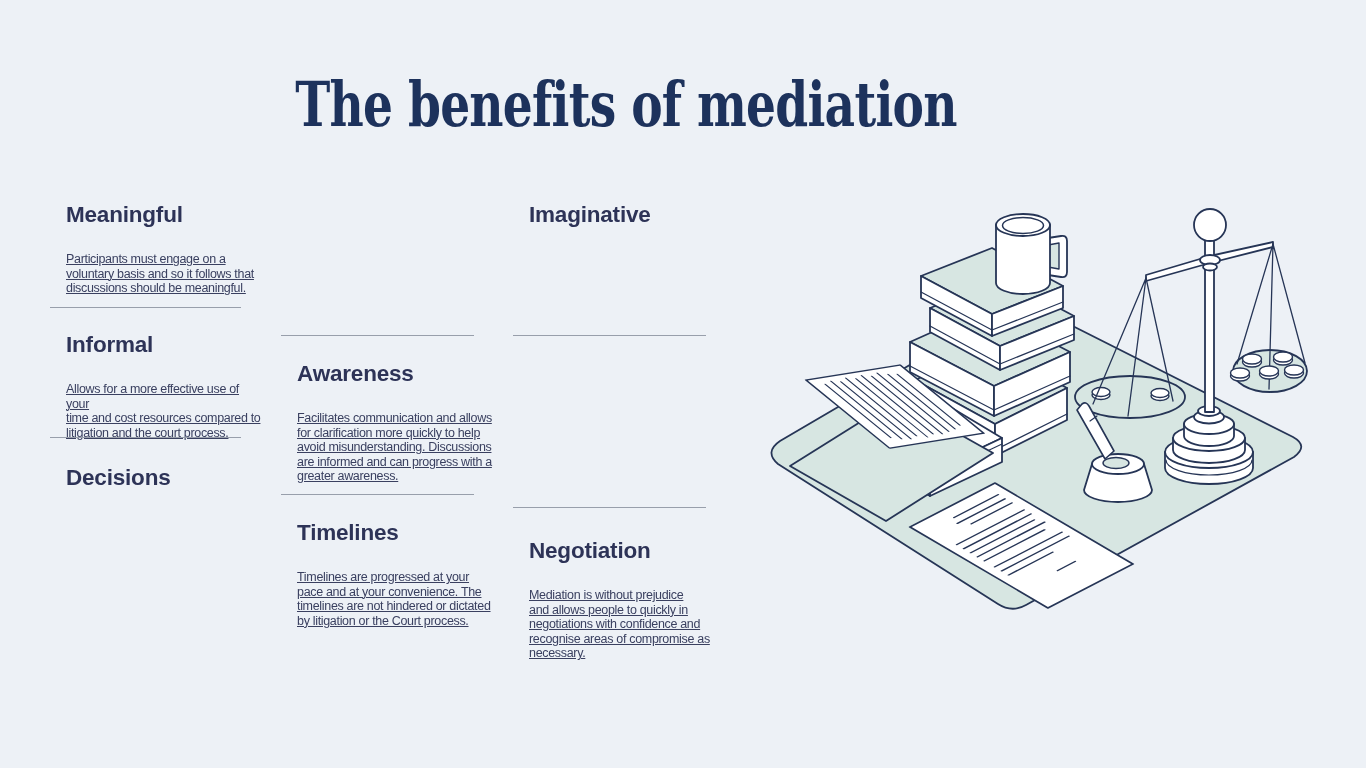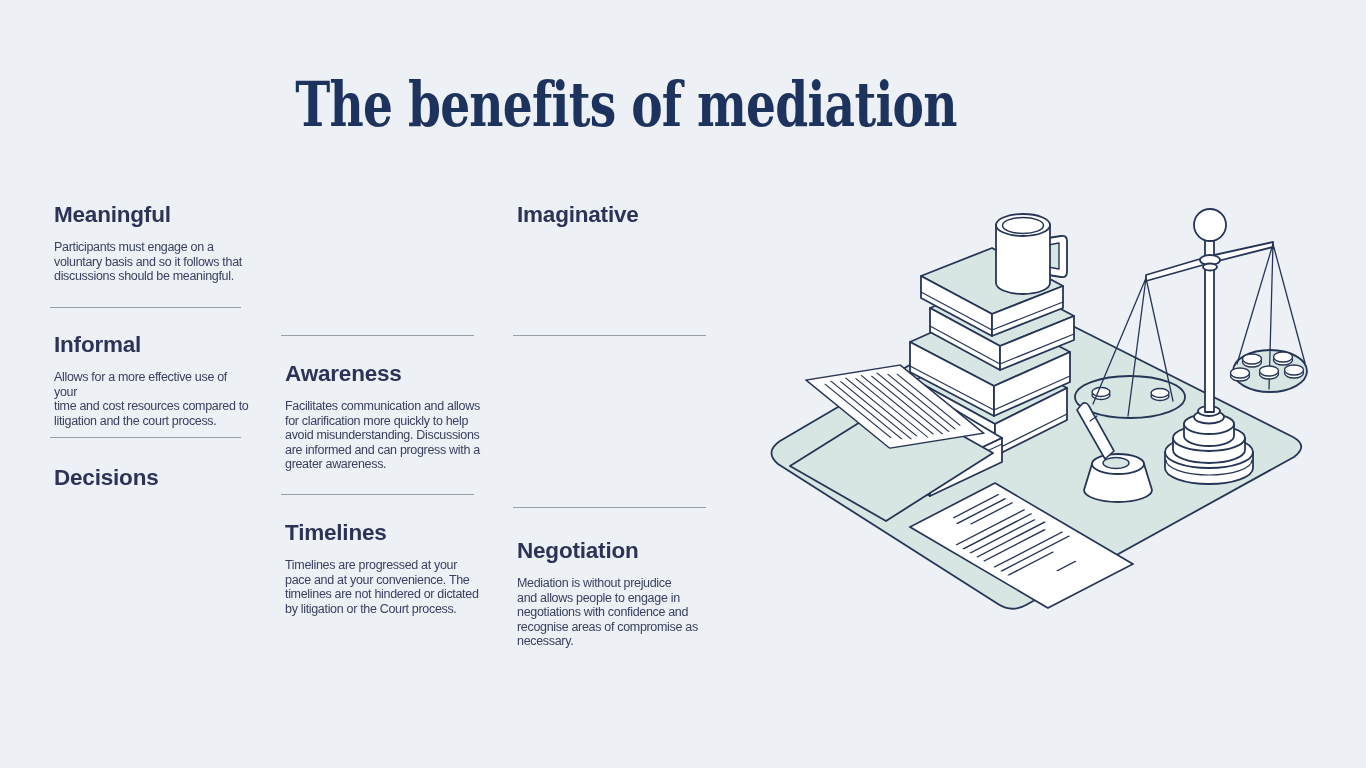--- a/index.html
+++ b/index.html
@@ -13,28 +13,28 @@
     text-align:center;
     font-family:"DejaVu Serif",serif;font-weight:700;font-size:62px;
     letter-spacing:-1px;color:#1d325c;
     transform:scaleX(0.76);transform-origin:center;
     white-space:nowrap;
   }
   .col{position:absolute;top:0;height:768px;}
   .col-1{left:50px;width:198px;}
   .col-2{left:281px;width:208px;}
   .col-3{left:513px;width:214px;}
-  .sec{position:absolute;left:4px;width:100%;}
+  .sec{position:absolute;left:16px;width:100%;}
   .sec h2{
     margin:0;font-weight:600;font-size:22.5px;line-height:27px;
     letter-spacing:-0.2px;color:#2d3357;
   }
   .sec p{
-    margin:12px 0 0 0;font-size:12.5px;line-height:14.6px;
-    letter-spacing:-0.32px;color:#3a4060;white-space:pre-line;
+    margin:24px 0 0 0;font-size:12.5px;line-height:14.6px;
+    letter-spacing:-0.32px;color:#3a4060;white-space:pre-line;text-decoration:underline;
   }
   .divider{
     position:absolute;left:0;width:191px;height:0;
     border-top:1px solid #989fab;
   }
   .col-2 .divider,.col-3 .divider{width:193px;}
   .illo{position:absolute;left:760px;top:180px;width:600px;height:450px;}
 </style>
 </head>
 <body>
@@ -85,21 +85,21 @@
   <section class="sec" style="top:201px">
     <h2>Imaginative</h2>
   </section>
   <div class="divider" style="top:335px"></div>
   <section class="sec" style="top:360px">
   </section>
   <div class="divider" style="top:507px"></div>
   <section class="sec" style="top:537px">
     <h2>Negotiation</h2>
     <p>Mediation is without prejudice
-and allows people to engage in
+and allows people to quickly in
 negotiations with confidence and
 recognise areas of compromise as
 necessary.</p>
   </section>
 </div>
 
 <svg class="illo" viewBox="0 0 600 450">
   <g fill="none" stroke="#263556" stroke-width="1.8" stroke-linejoin="round" stroke-linecap="round">
 
     <g>

